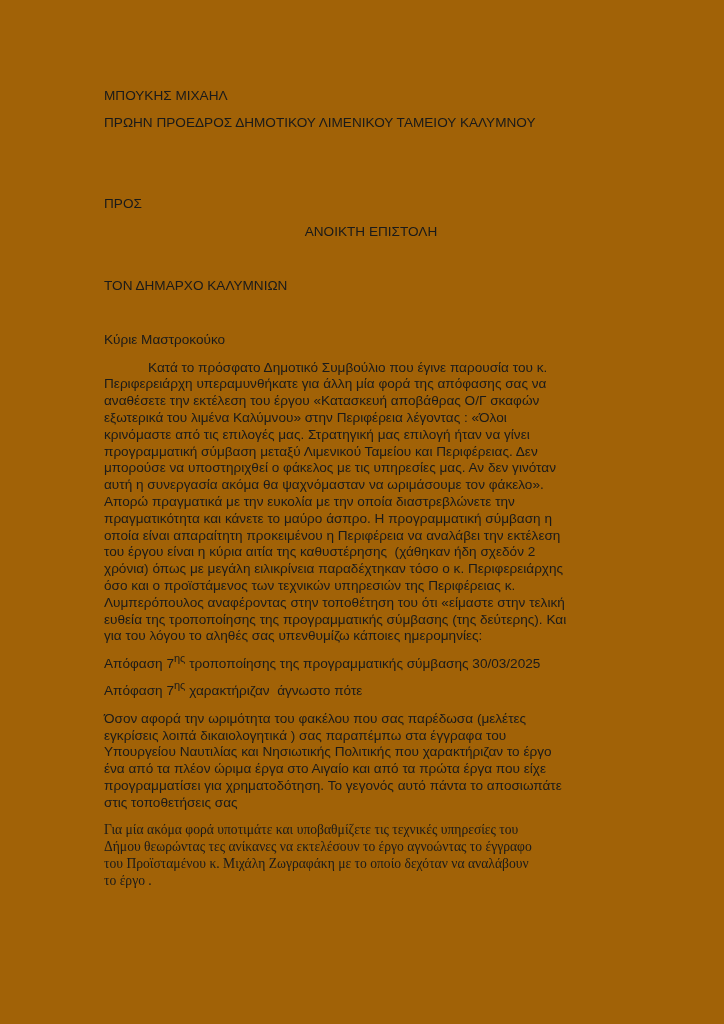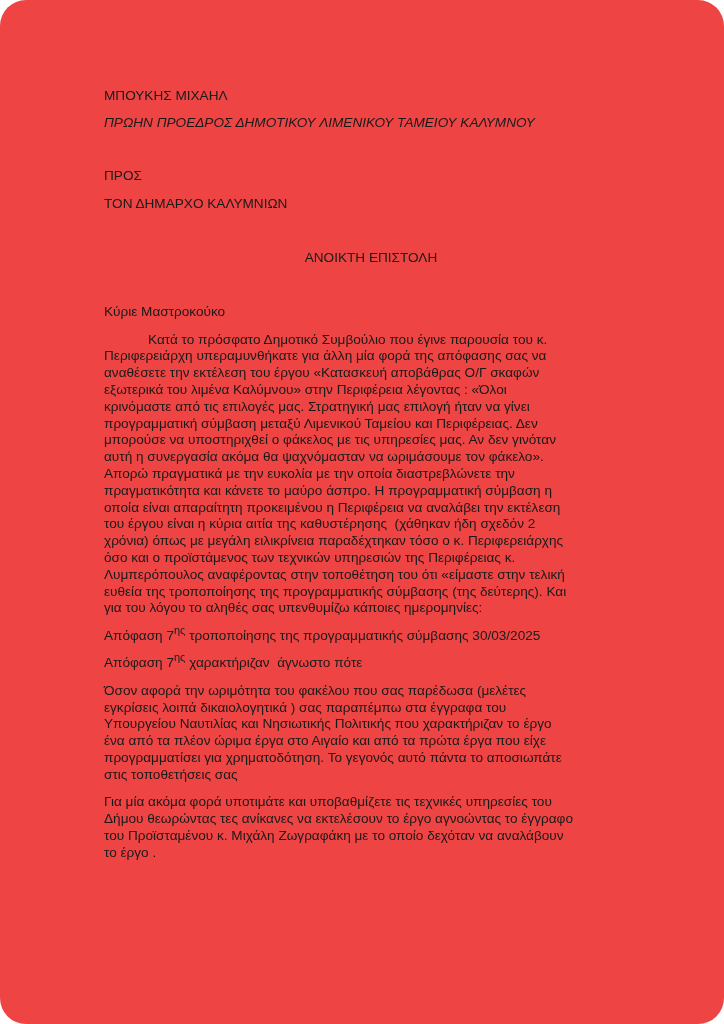--- a/index.html
+++ b/index.html
@@ -4,62 +4,61 @@
 <style>
   html, body { margin: 0; padding: 0; }
   body {
     width: 724px; height: 1024px;
     background: #ffffff;
     font-family: "Liberation Sans", sans-serif;
   }
   .page {
     position: relative;
     width: 724px; height: 1024px;
-    background: #ef4444;
+    background: #a16207;
     color: #1a1a1a;
     overflow: hidden;
-    border-radius: 26px;
   }
   .content {
     position: absolute;
     left: 104px; top: 88px;
     width: 516px;
   }
   .para {
     margin: 0 0 10.7px 0;
     font-size: 13.6px;
     line-height: 16.8px;
     white-space: pre-wrap;
   }
   .indent { text-indent: 44px; }
   .title-line { text-align: center; position: relative; left: 9px; }
-  .gap-lg { margin-bottom: 36px; font-style: italic; }
+  .gap-lg { margin-bottom: 64px; }
   .gap-md { margin-bottom: 37.4px; }
   .para sup {
     font-size: 11px;
     line-height: 0;
     vertical-align: super;
   }
-  .last { margin-bottom: 0; }
+  .last { margin-bottom: 0; font-family: Liberation Serif, serif; }
 </style>
 </head>
 <body>
 
 <div class="page">
   <div class="content">
 
     <p class="para">ΜΠΟΥΚΗΣ ΜΙΧΑΗΛ</p>
 
     <p class="para gap-lg">ΠΡΩΗΝ ΠΡΟΕΔΡΟΣ ΔΗΜΟΤΙΚΟΥ ΛΙΜΕΝΙΚΟΥ ΤΑΜΕΙΟΥ ΚΑΛΥΜΝΟΥ</p>
 
     <p class="para">ΠΡΟΣ</p>
 
+    <p class="para title-line gap-md">ΑΝΟΙΚΤΗ ΕΠΙΣΤΟΛΗ</p>
+
     <p class="para gap-md">ΤΟΝ ΔΗΜΑΡΧΟ ΚΑΛΥΜΝΙΩΝ</p>
-
-    <p class="para title-line gap-md">ΑΝΟΙΚΤΗ ΕΠΙΣΤΟΛΗ</p>
 
     <p class="para">Κύριε Μαστροκούκο</p>
 
     <p class="para indent">Κατά το πρόσφατο Δημοτικό Συμβούλιο που έγινε παρουσία του κ.
 Περιφερειάρχη υπεραμυνθήκατε για άλλη μία φορά της απόφασης σας να
 αναθέσετε την εκτέλεση του έργου «Κατασκευή αποβάθρας Ο/Γ σκαφών
 εξωτερικά του λιμένα Καλύμνου» στην Περιφέρεια λέγοντας : «Όλοι
 κρινόμαστε από τις επιλογές μας. Στρατηγική μας επιλογή ήταν να γίνει
 προγραμματική σύμβαση μεταξύ Λιμενικού Ταμείου και Περιφέρειας. Δεν
 μπορούσε να υποστηριχθεί ο φάκελος με τις υπηρεσίες μας. Αν δεν γινόταν

